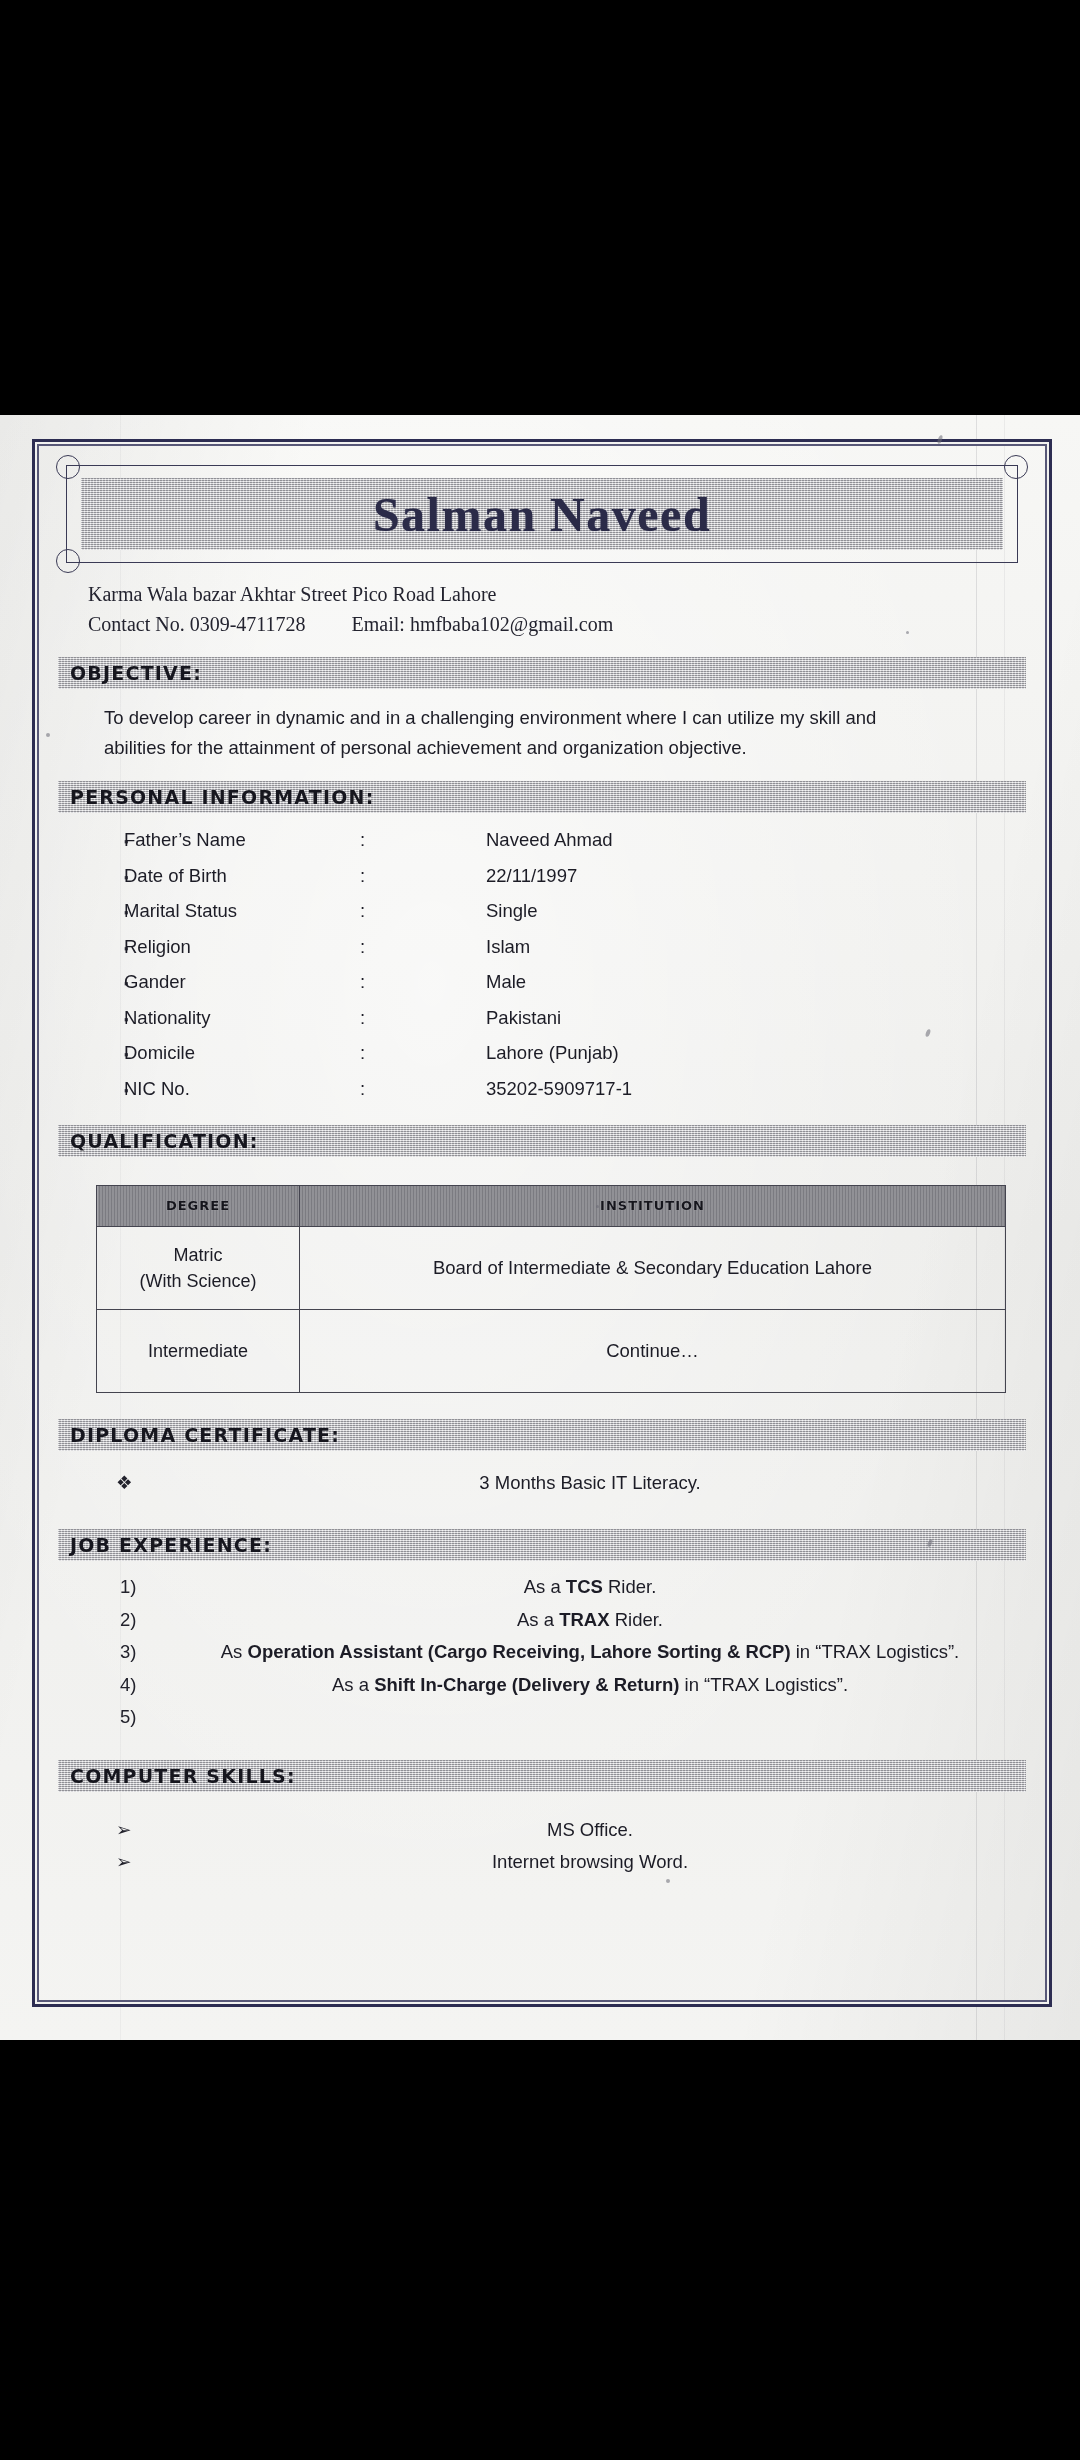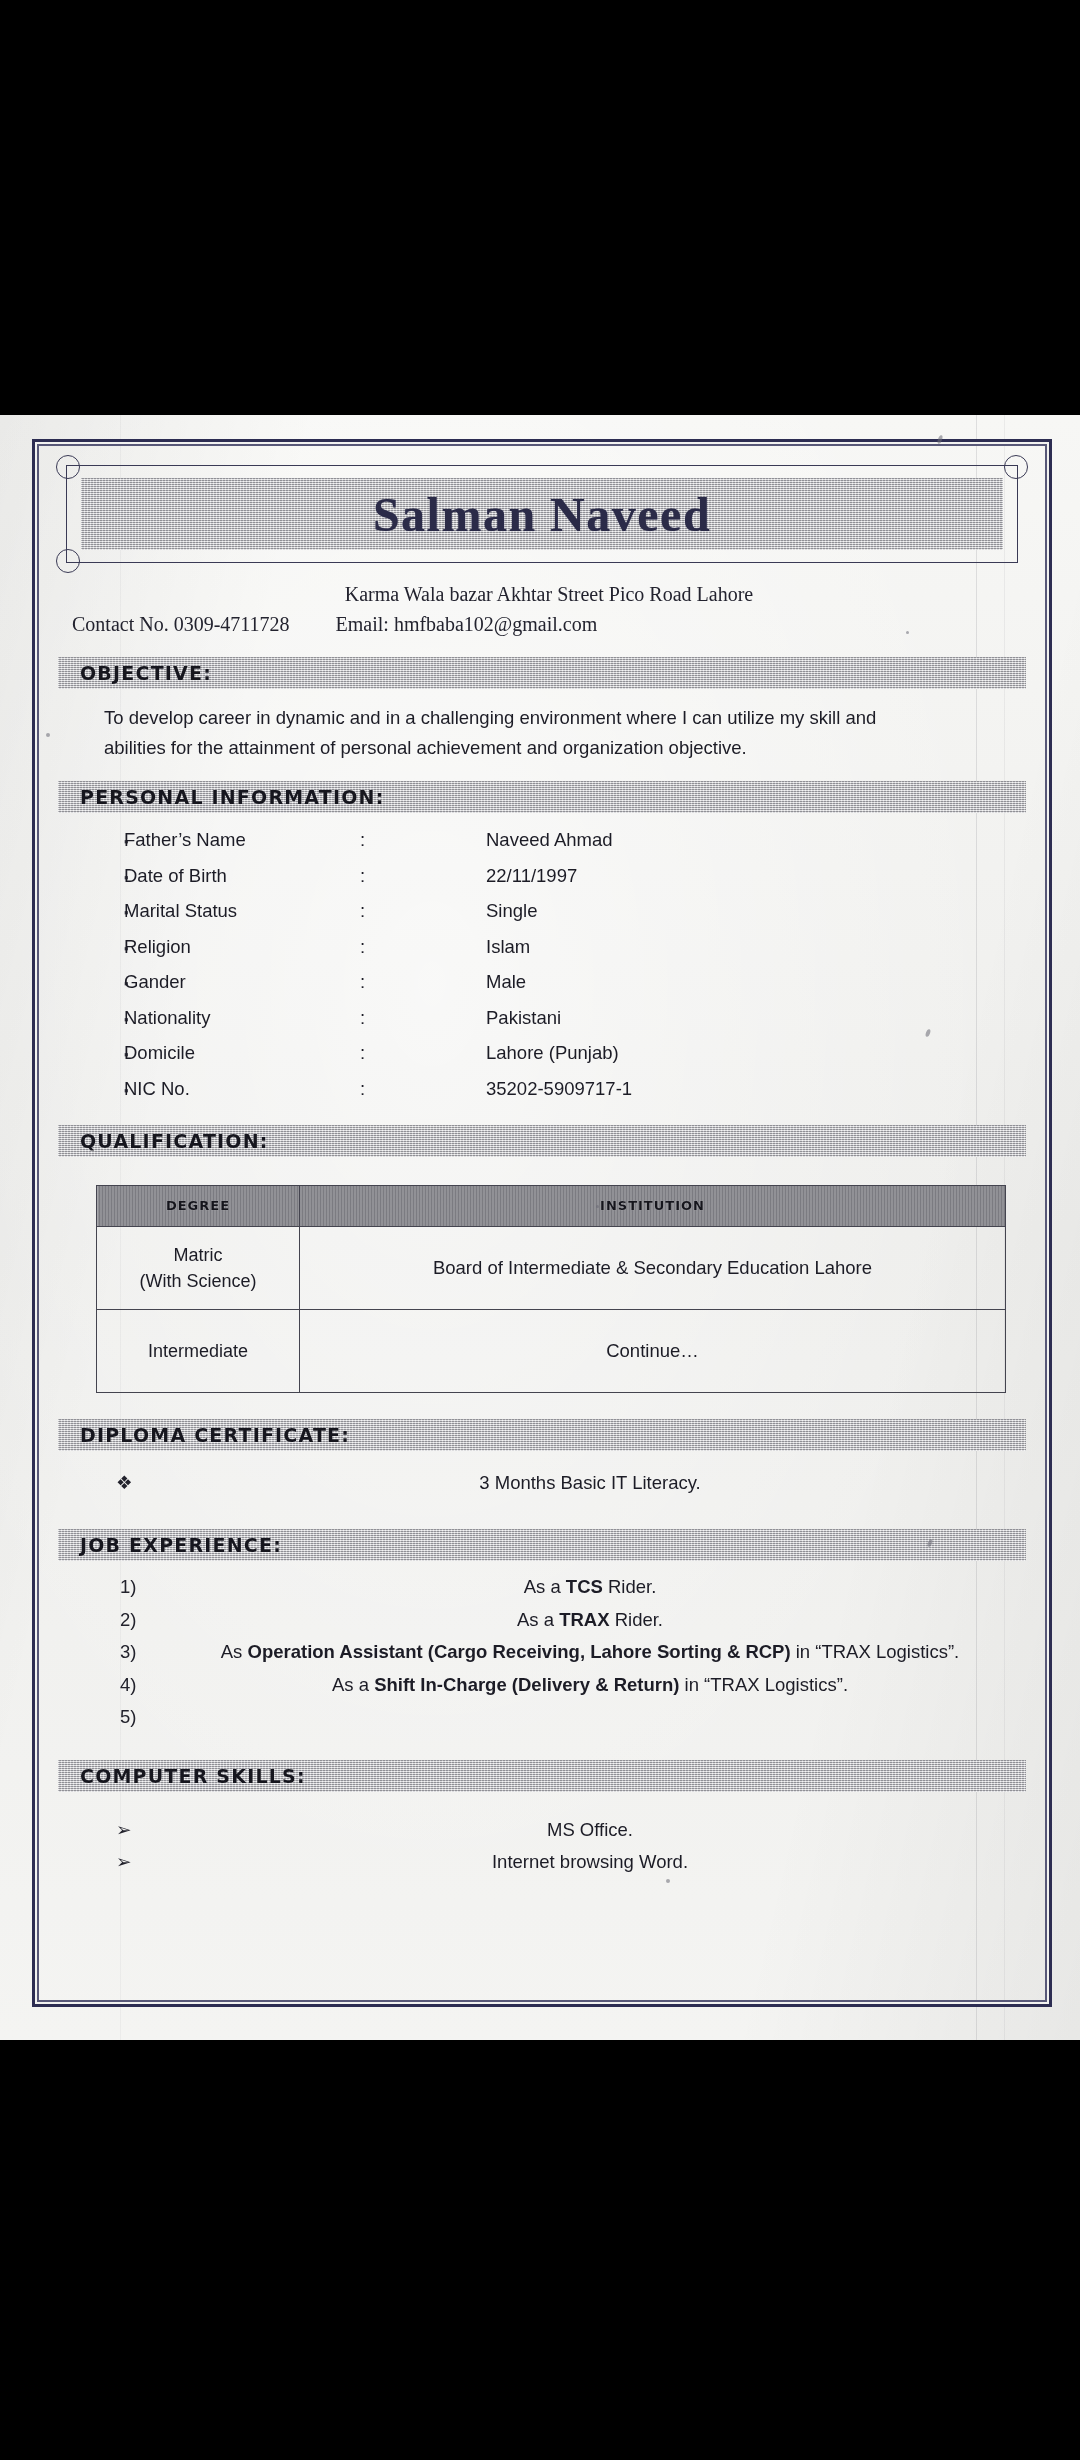--- a/index.html
+++ b/index.html
@@ -102,26 +102,25 @@
     border:1.6px solid #3a3a55;
     border-radius:50%;
     background:transparent;
   }
   .sc-tl{ left:-11px; top:-11px; }
   .sc-tr{ right:-11px; top:-11px; }
   .sc-bl{ left:-11px; bottom:-11px; }
 
   
   #contact{
-    margin:16px 0 0 14px;
+    margin:16px 0 0 30px;
     font-family:"Liberation Serif", serif;
     font-size:20px;
     line-height:1.5;
     color:#23232f;
-    text-align:center;
   }
   #contact .line2{ display:flex; gap:46px; }
 
   
   .section-bar{
     margin:18px 0 0 0;
     height:32px;
     display:flex;
     align-items:center;
     padding-left:12px;
@@ -129,21 +128,20 @@
   }
   .section-bar .label{
     font-family:"DejaVu Sans", sans-serif;
     font-size:19px;
     font-weight:700;
     letter-spacing:1.2px;
     color:#16161e;
     position:relative;
     z-index:2;
     text-shadow:0 0 1px rgba(255,255,255,.5);
-    padding-left:10px;
   }
 
   
   .body-text{
     margin:14px 0 0 46px;
     font-size:18.5px;
     line-height:1.62;
     color:#1c1c26;
     max-width:830px;
   }

